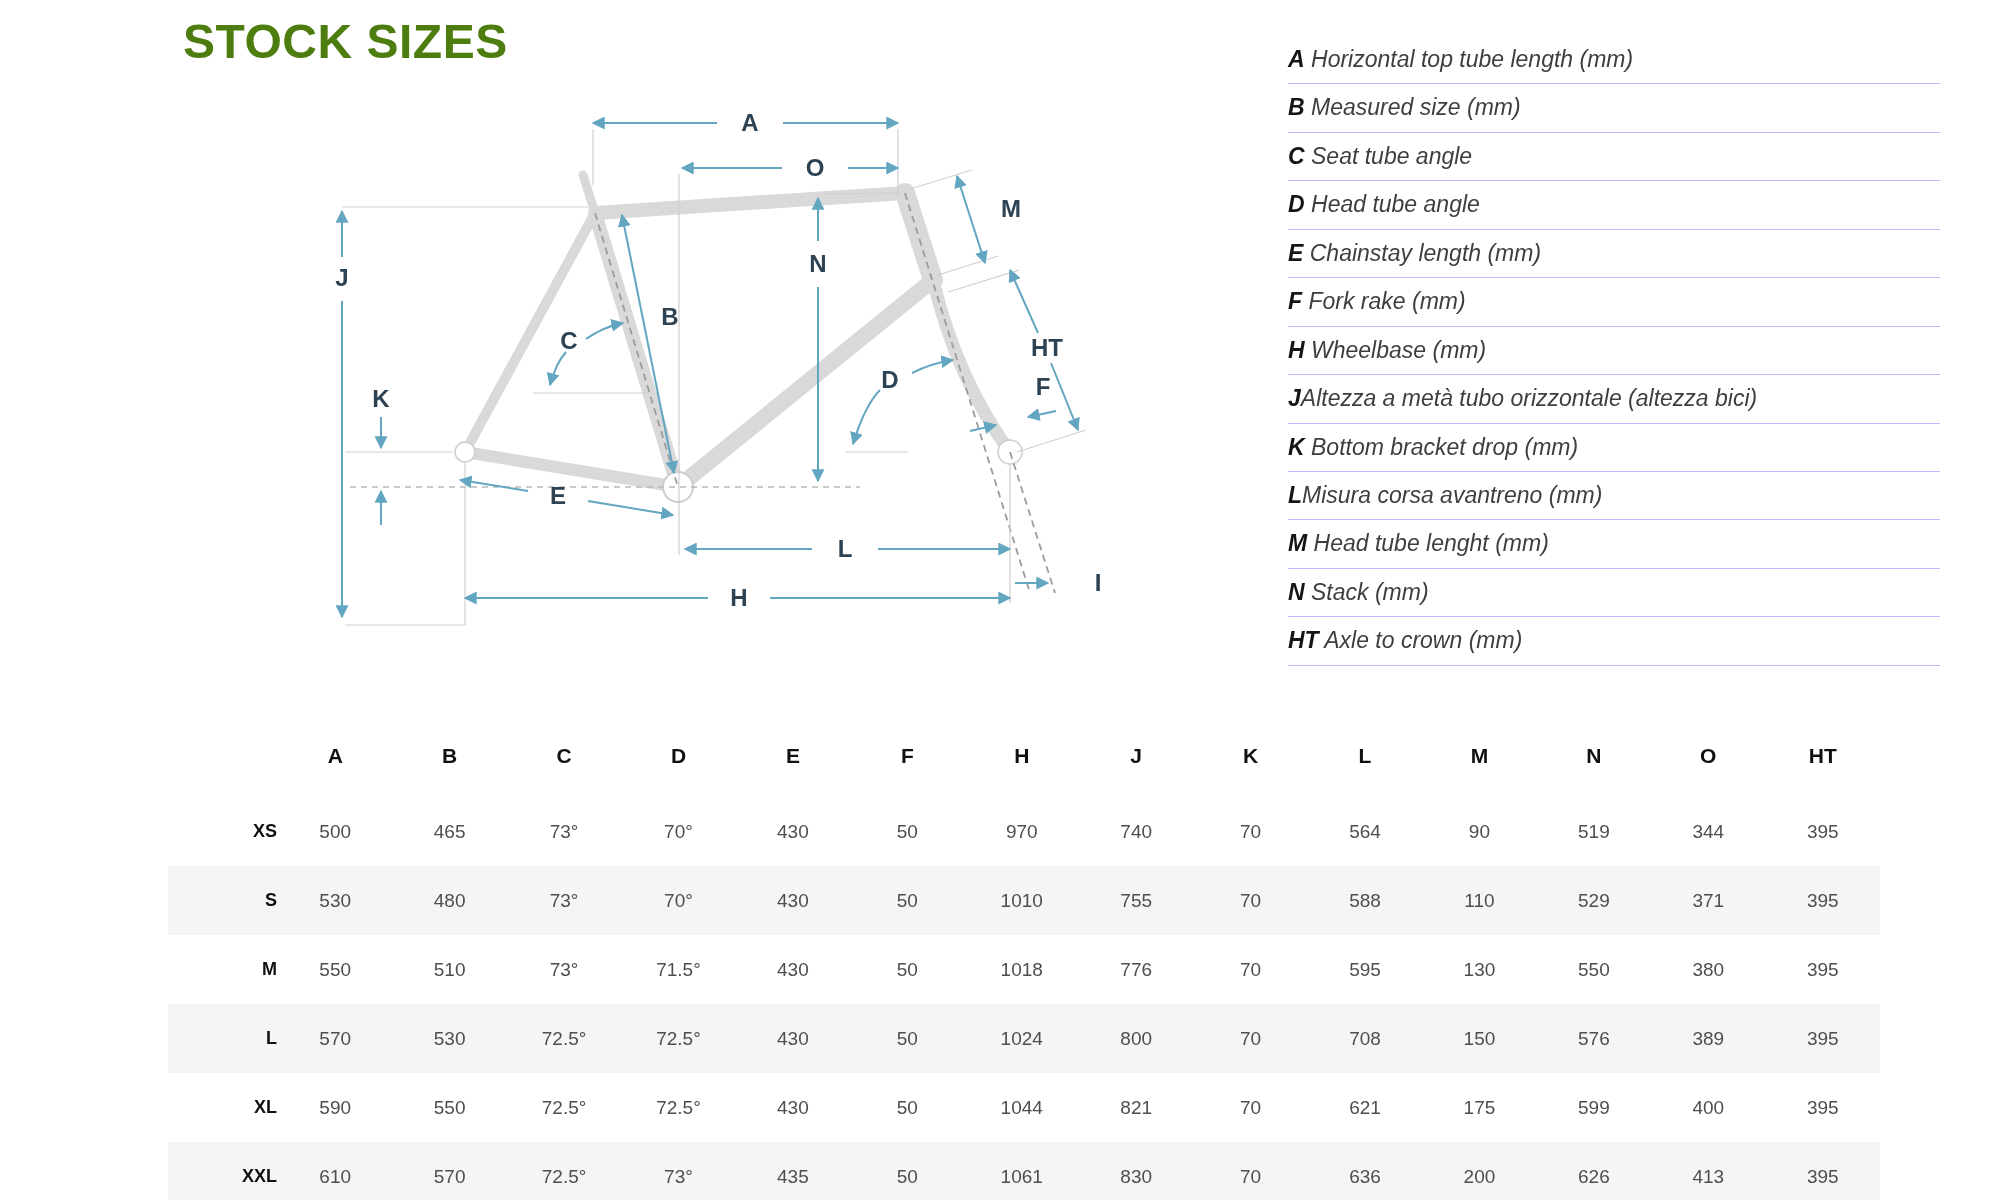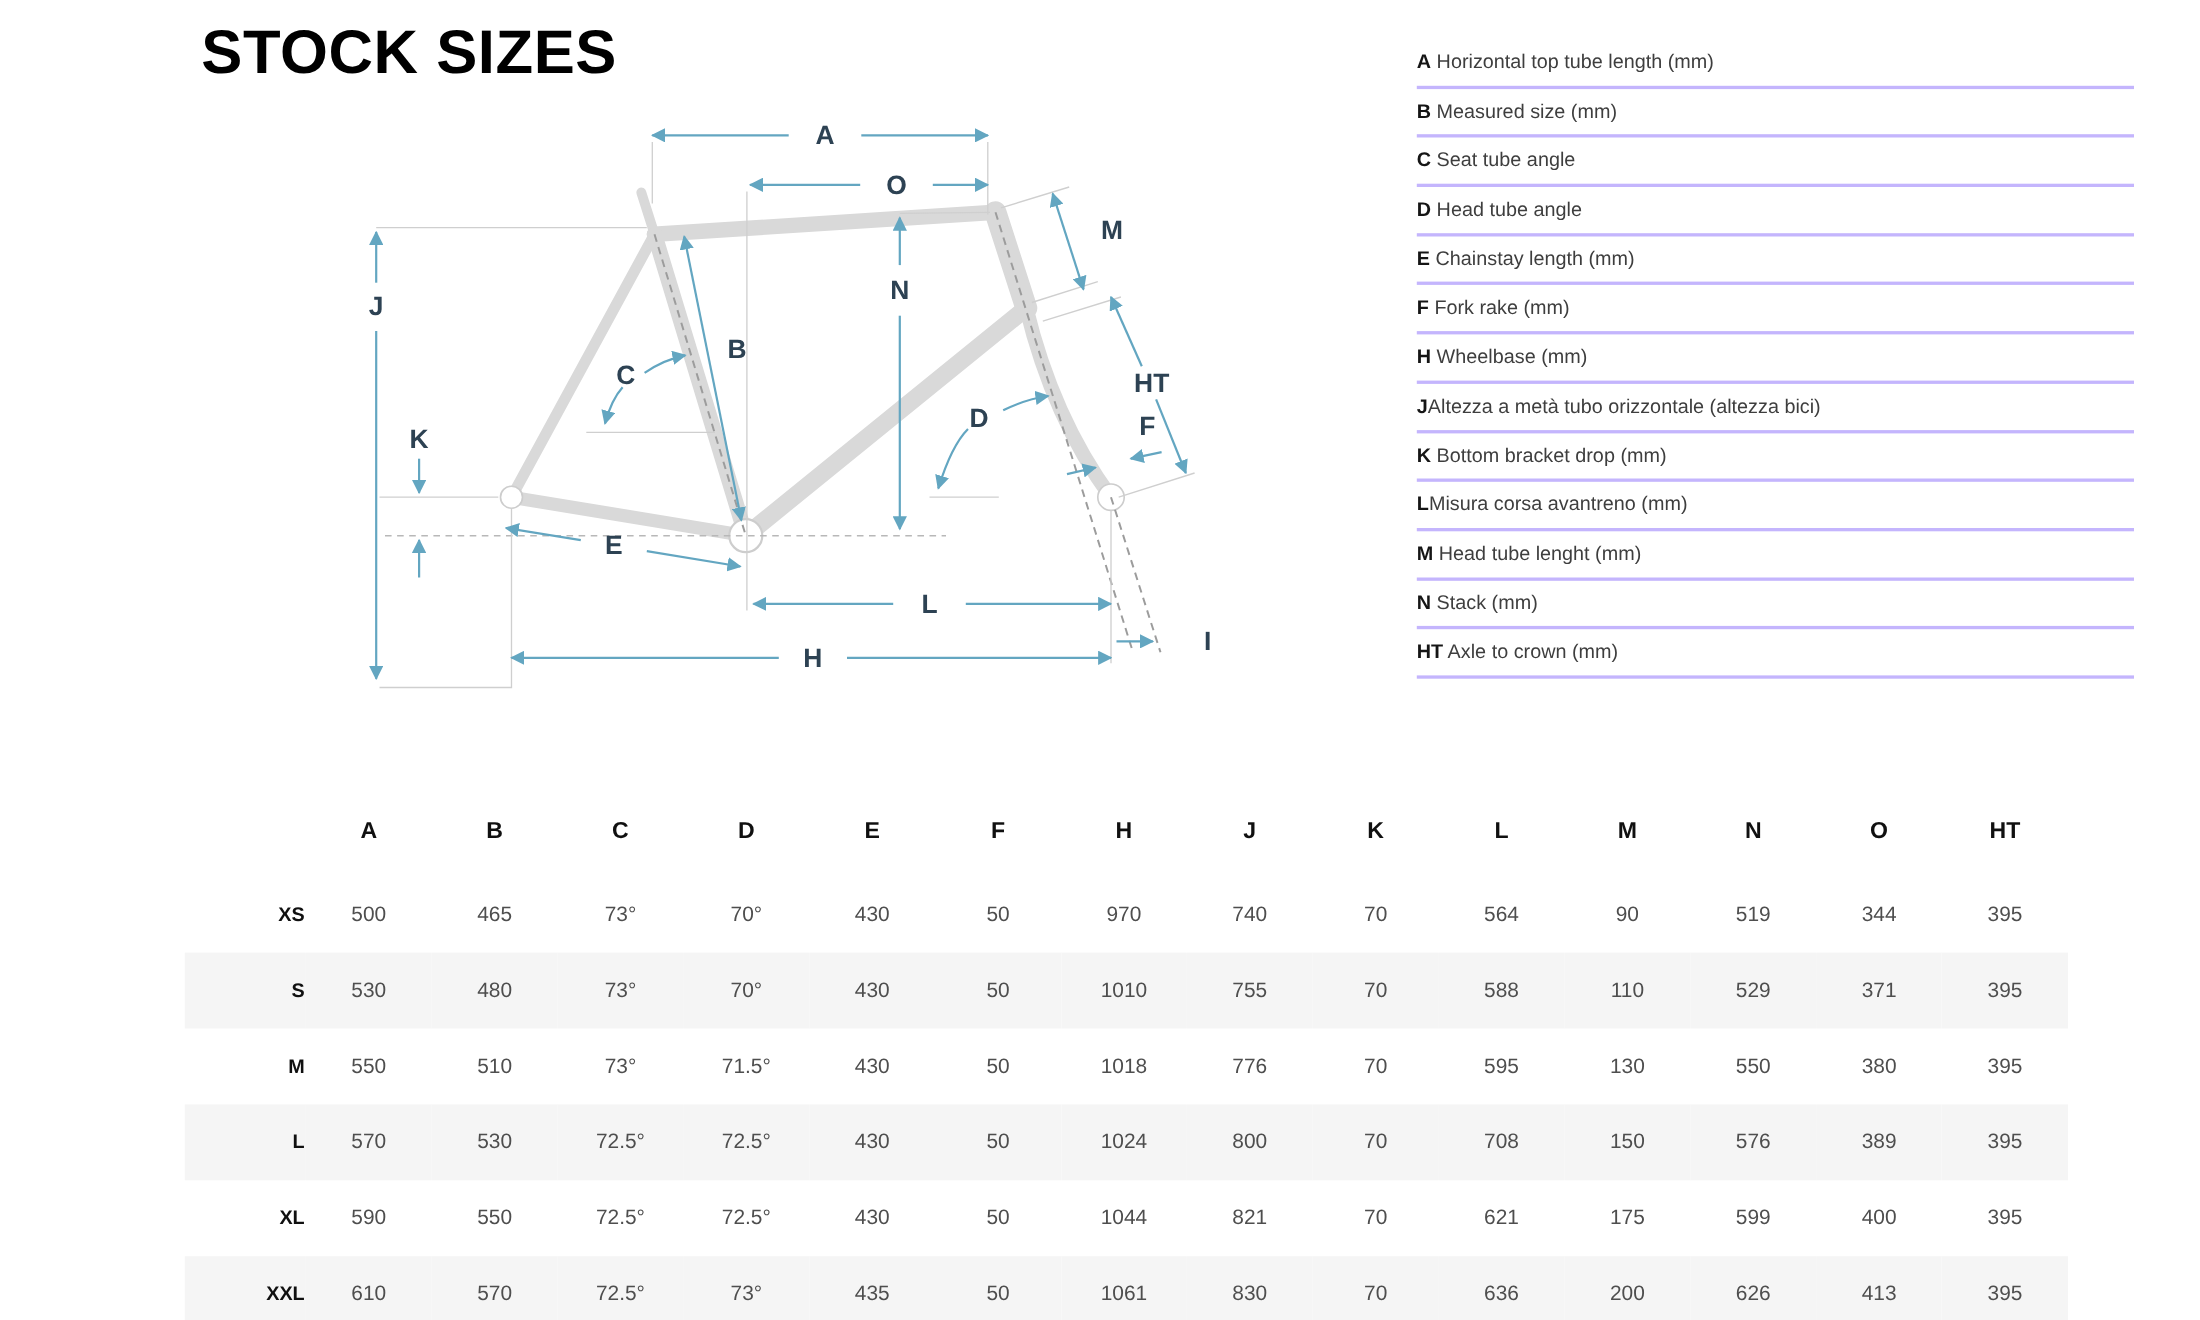--- a/index.html
+++ b/index.html
@@ -2,27 +2,27 @@
 <html><head>
 <meta charset="utf-8">
 <style>
   html,body{margin:0;padding:0;}
   body{
     width:2000px;height:1200px;background:#ffffff;overflow:hidden;position:relative;
     font-family:"Liberation Sans",sans-serif;
   }
   .page-title{
     position:absolute;left:183px;top:14px;
-    font-size:56px;font-weight:700;color:#000000;letter-spacing:.5px;
+    font-size:48px;font-weight:700;color:#4d7c0f;letter-spacing:.5px;
   }
   
   .legend{position:absolute;left:1288px;top:36px;width:652px;}
   .legend-row{
-    padding:10px 0 11px;border-bottom:3px solid #c4b5fd;
-    font-size:18px;color:#3e3e3e;line-height:1.15;white-space:pre-wrap;
+    padding:10px 0 11px;border-bottom:1px solid #c4b5fd;
+    font-size:23px;color:#3e3e3e;line-height:1.15;white-space:pre-wrap;font-style:italic;
   }
   .legend-key{font-weight:700;color:#151515;}
   
   .diagram{position:absolute;left:320px;top:95px;width:800px;height:545px;}
   .tube{stroke:#d9d9d9;fill:none;stroke-linecap:round;}
   .hub{fill:#ffffff;stroke:#cdcdcd;}
   .thin{stroke:#cfcfcf;stroke-width:1.2;fill:none;}
   .dash{stroke:#b8b8b8;stroke-width:1.5;stroke-dasharray:6 5;fill:none;}
   .axisdash{stroke:#9c9c9c;stroke-width:1.8;stroke-dasharray:7 5;fill:none;}
   .dim{stroke:#63a6c1;stroke-width:2;fill:none;}

